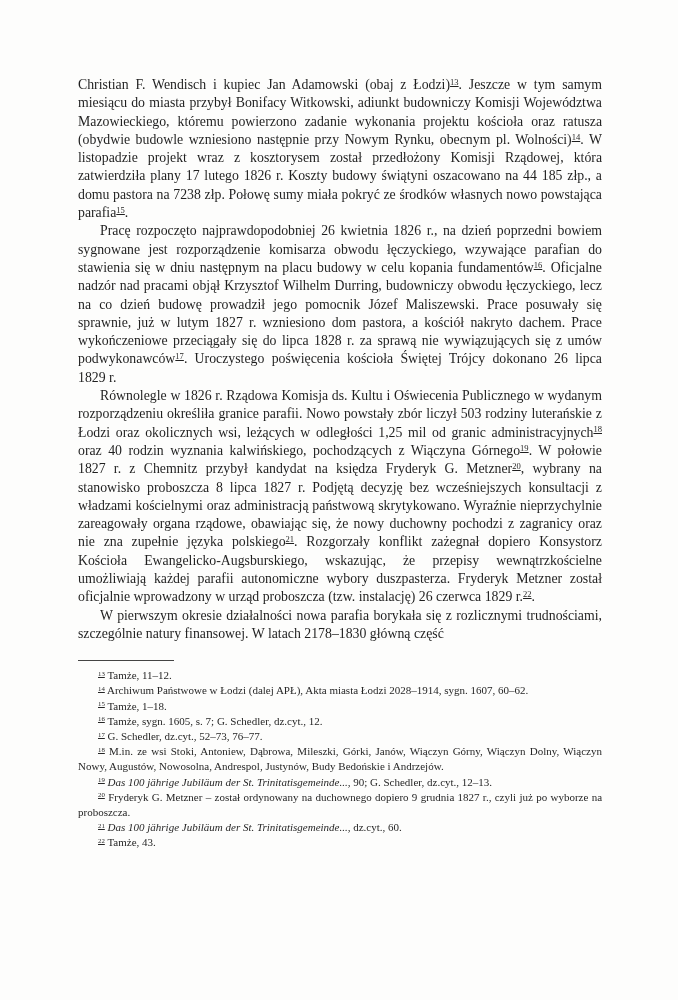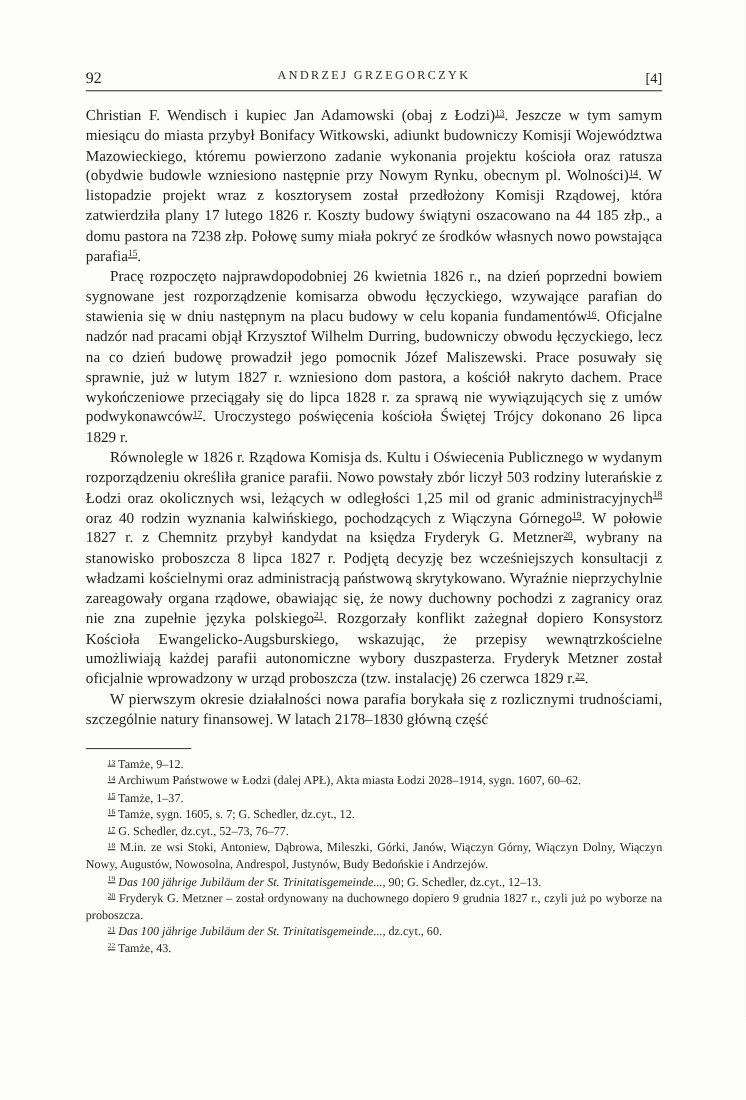--- a/index.html
+++ b/index.html
@@ -68,39 +68,34 @@
   }
   .footnotes p { margin: 0; text-indent: 20px; }
   .footnotes i { }
 </style>
 </head>
 <body>
 
 <div class="page">
   <div class="content">
 
-    <div class="pagehead">
-      <span class="pageno">92</span>
-      <span class="runtitle">ANDRZEJ GRZEGORCZYK</span>
-      <span class="marker">[4]</span>
-    </div>
 
     <div class="bodytext" id="bodytext">
         <p class=""><span>Christian F. Wendisch i kupiec Jan Adamowski (obaj z Łodzi)</span><sup class="ref">13</sup><span>. Jeszcze w tym samym miesiącu do miasta przybył Bonifacy Witkowski, adiunkt budowniczy Komisji Województwa Mazowieckiego, któremu powierzono zadanie wykonania projektu kościoła oraz ratusza (obydwie budowle wzniesiono następnie przy Nowym Rynku, obecnym pl. Wolności)</span><sup class="ref">14</sup><span>. W listopadzie projekt wraz z kosztorysem został przedłożony Komisji Rządowej, która zatwierdziła plany 17 lutego 1826 r. Koszty budowy świątyni oszacowano na 44 185 złp., a domu pastora na 7238 złp. Połowę sumy miała pokryć ze środków własnych nowo powstająca parafia</span><sup class="ref">15</sup><span>.</span></p>
         <p class="indent"><span>Pracę rozpoczęto najprawdopodobniej 26 kwietnia 1826 r., na dzień poprzedni bowiem sygnowane jest rozporządzenie komisarza obwodu łęczyckiego, wzywające parafian do stawienia się w dniu następnym na placu budowy w celu kopania fundamentów</span><sup class="ref">16</sup><span>. Oficjalne nadzór nad pracami objął Krzysztof Wilhelm Durring, budowniczy obwodu łęczyckiego, lecz na co dzień budowę prowadził jego pomocnik Józef Maliszewski. Prace posuwały się sprawnie, już w lutym 1827 r. wzniesiono dom pastora, a kościół nakryto dachem. Prace wykończeniowe przeciągały się do lipca 1828 r. za sprawą nie wywiązujących się z umów podwykonawców</span><sup class="ref">17</sup><span>. Uroczystego poświęcenia kościoła Świętej Trójcy dokonano 26 lipca 1829 r.</span></p>
         <p class="indent"><span>Równolegle w 1826 r. Rządowa Komisja ds. Kultu i Oświecenia Publicznego w wydanym rozporządzeniu określiła granice parafii. Nowo powstały zbór liczył 503 rodziny luterańskie z Łodzi oraz okolicznych wsi, leżących w odległości 1,25 mil od granic administracyjnych</span><sup class="ref">18</sup><span> oraz 40 rodzin wyznania kalwińskiego, pochodzących z Wiączyna Górnego</span><sup class="ref">19</sup><span>. W połowie 1827 r. z Chemnitz przybył kandydat na księdza Fryderyk G. Metzner</span><sup class="ref">20</sup><span>, wybrany na stanowisko proboszcza 8 lipca 1827 r. Podjętą decyzję bez wcześniejszych konsultacji z władzami kościelnymi oraz administracją państwową skrytykowano. Wyraźnie nieprzychylnie zareagowały organa rządowe, obawiając się, że nowy duchowny pochodzi z zagranicy oraz nie zna zupełnie języka polskiego</span><sup class="ref">21</sup><span>. Rozgorzały konflikt zażegnał dopiero Konsystorz Kościoła Ewangelicko-Augsburskiego, wskazując, że przepisy wewnątrzkościelne umożliwiają każdej parafii autonomiczne wybory duszpasterza. Fryderyk Metzner został oficjalnie wprowadzony w urząd proboszcza (tzw. instalację) 26 czerwca 1829 r.</span><sup class="ref">22</sup><span>.</span></p>
         <p class="indent"><span>W pierwszym okresie działalności nowa parafia borykała się z rozlicznymi trudnościami, szczególnie natury finansowej. W latach 2178–1830 główną część</span></p>
       </div>
 
     <div class="fnrule"></div>
 
     <div class="footnotes" id="footnotes">
-        <p><sup class="fnum">13</sup> <span>Tamże, 9–12.</span></p>
+        <p><sup class="fnum">13</sup> <span>Tamże, 11–12.</span></p>
         <p><sup class="fnum">14</sup> <span>Archiwum Państwowe w Łodzi (dalej APŁ), Akta miasta Łodzi 2028–1914, sygn. 1607, 60–62.</span></p>
-        <p><sup class="fnum">15</sup> <span>Tamże, 1–37.</span></p>
+        <p><sup class="fnum">15</sup> <span>Tamże, 1–18.</span></p>
         <p><sup class="fnum">16</sup> <span>Tamże, sygn. 1605, s. 7; G. Schedler, dz.cyt., 12.</span></p>
         <p><sup class="fnum">17</sup> <span>G. Schedler, dz.cyt., 52–73, 76–77.</span></p>
         <p><sup class="fnum">18</sup> <span>M.in. ze wsi Stoki, Antoniew, Dąbrowa, Mileszki, Górki, Janów, Wiączyn Górny, Wiączyn Dolny, Wiączyn Nowy, Augustów, Nowosolna, Andrespol, Justynów, Budy Bedońskie i Andrzejów.</span></p>
         <p><sup class="fnum">19</sup> <i>Das 100 jährige Jubiläum der St. Trinitatisgemeinde...</i><span>, 90; G. Schedler, dz.cyt., 12–13.</span></p>
         <p><sup class="fnum">20</sup> <span>Fryderyk G. Metzner – został ordynowany na duchownego dopiero 9 grudnia 1827 r., czyli już po wyborze na proboszcza.</span></p>
         <p><sup class="fnum">21</sup> <i>Das 100 jährige Jubiläum der St. Trinitatisgemeinde...</i><span>, dz.cyt., 60.</span></p>
         <p><sup class="fnum">22</sup> <span>Tamże, 43.</span></p>
       </div>
 
   </div>

